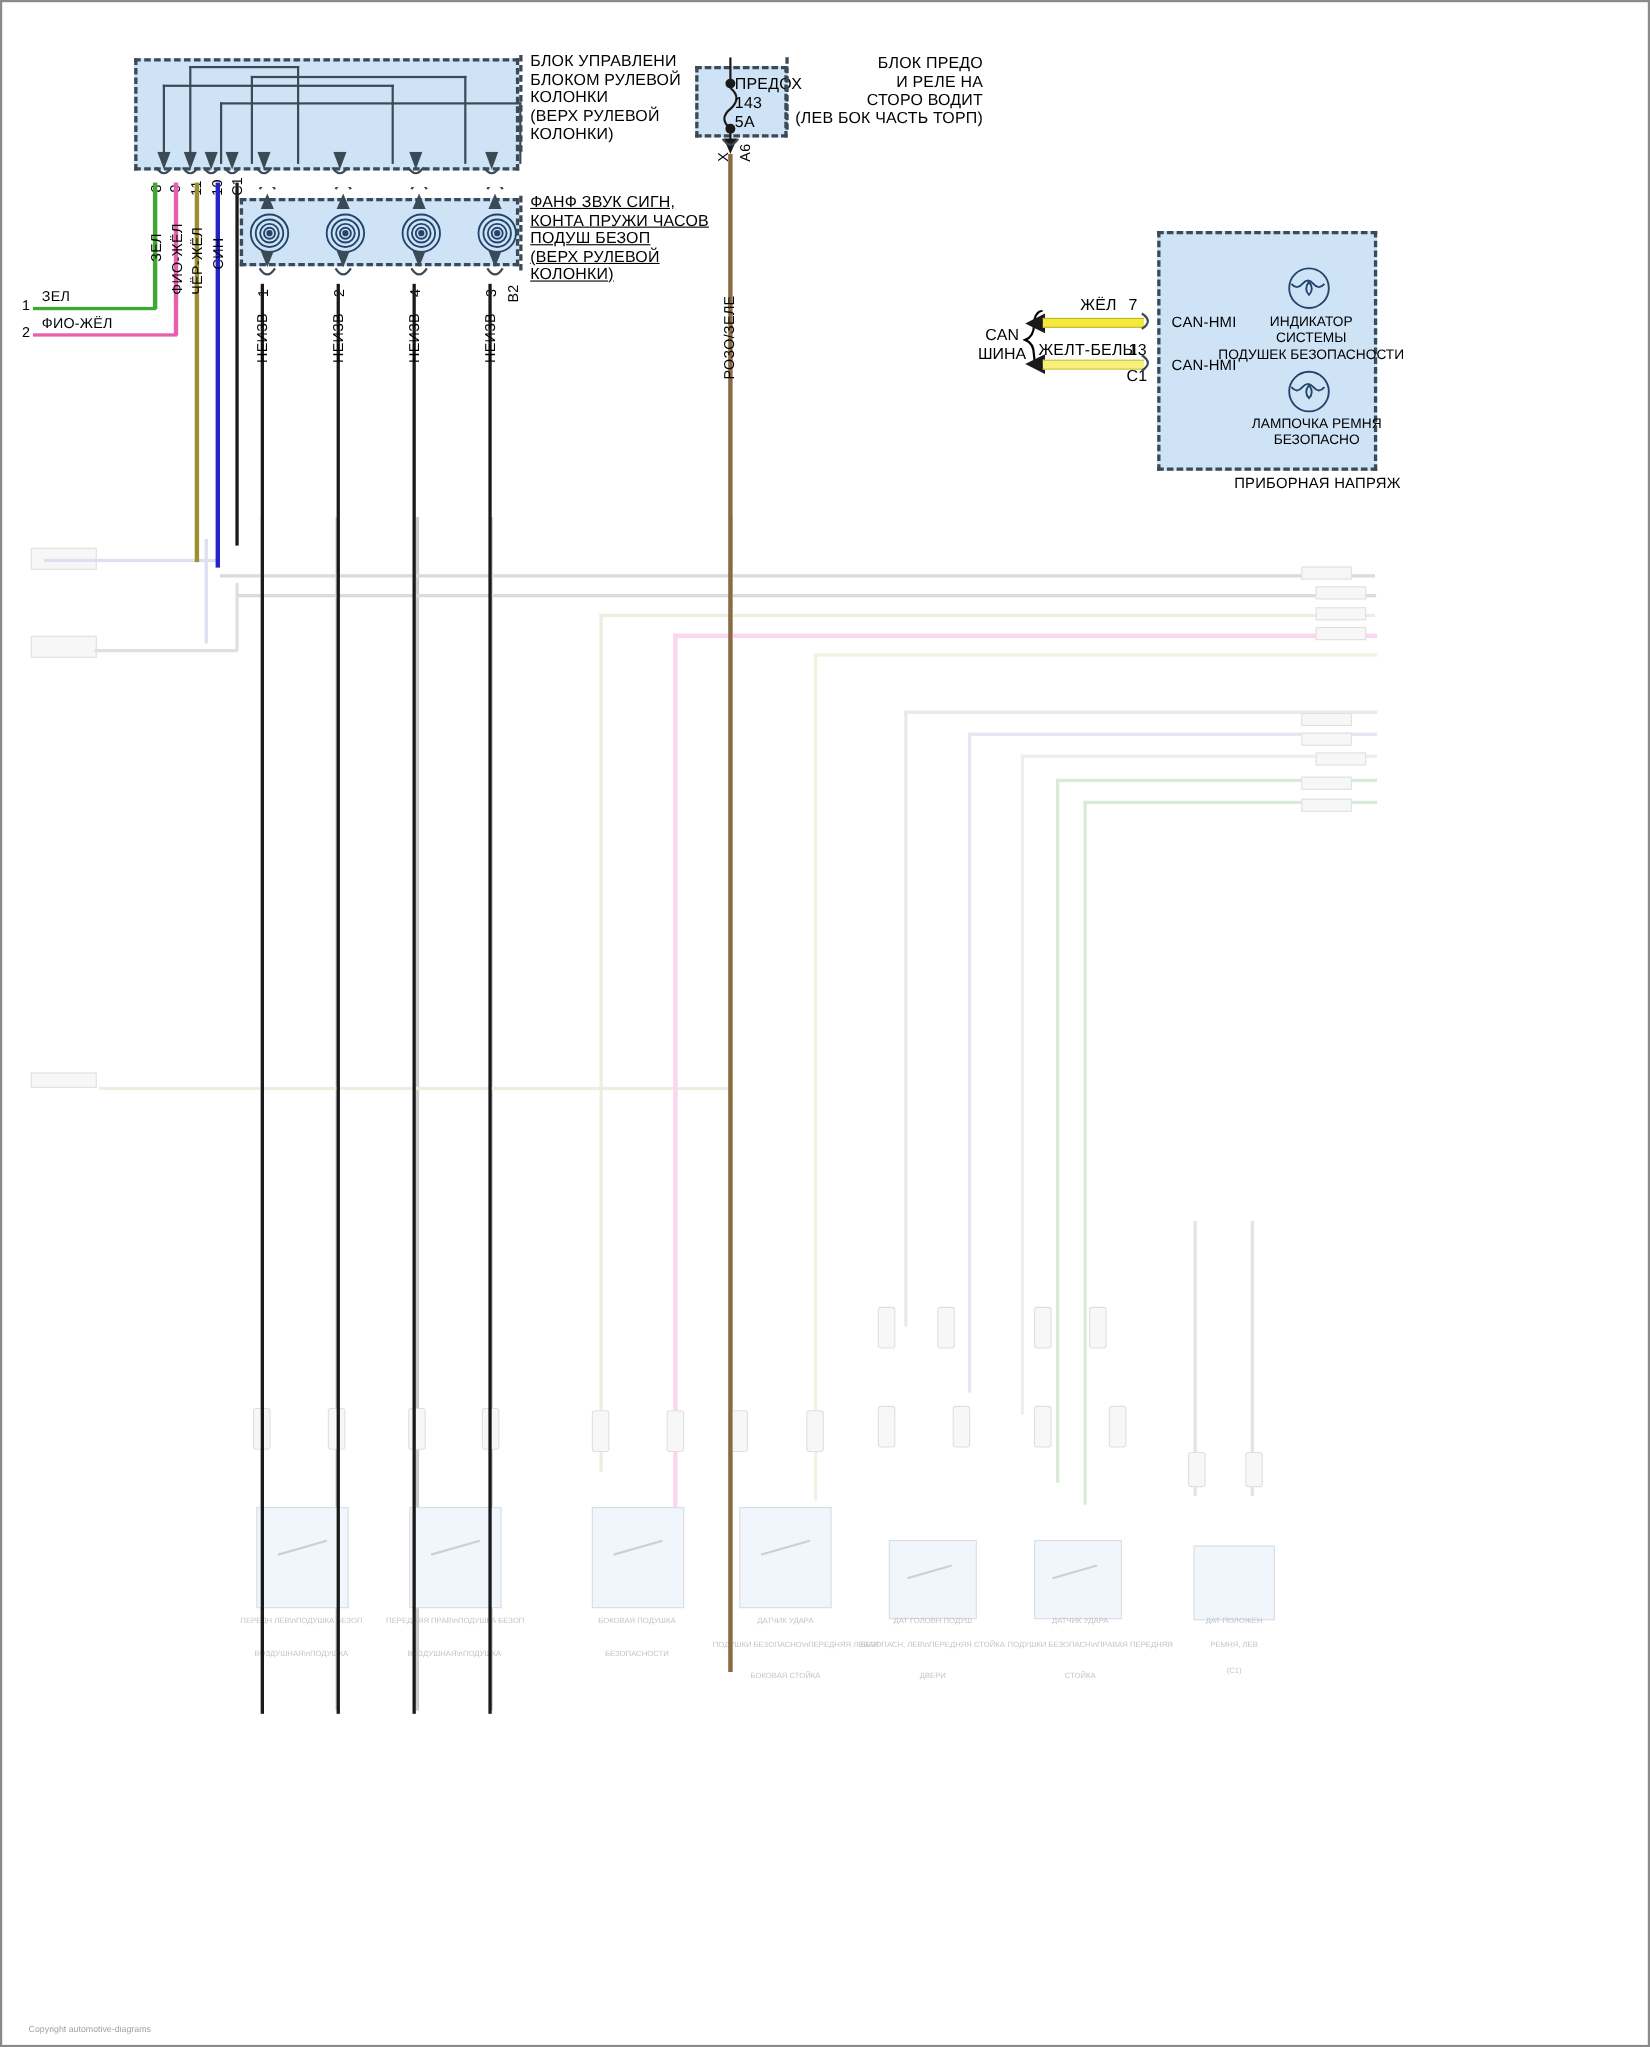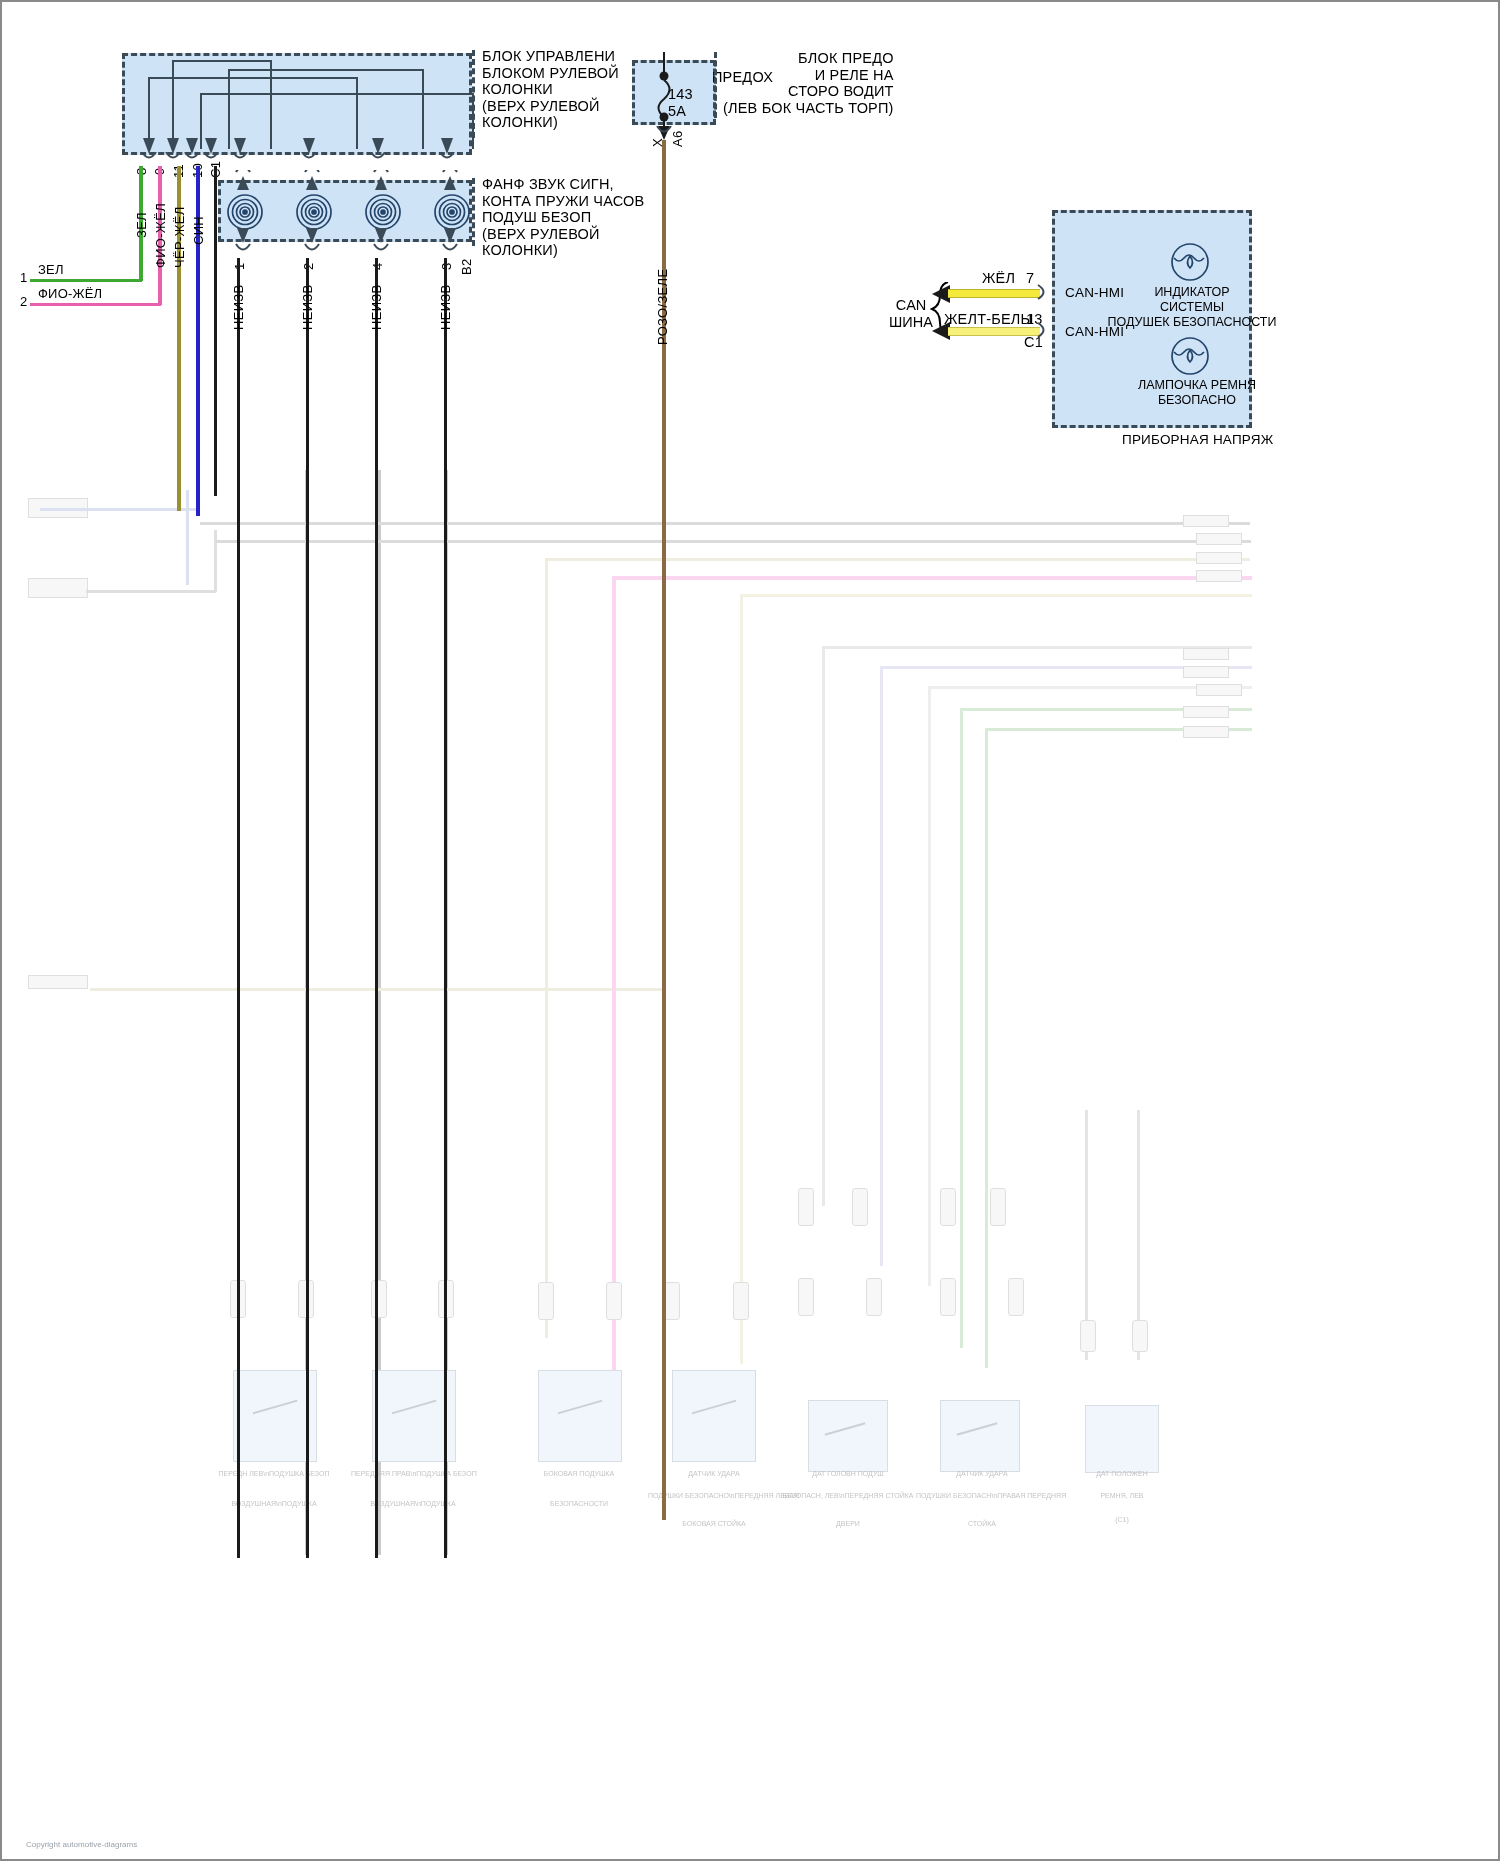--- a/index.html
+++ b/index.html
@@ -265,21 +265,21 @@
         <polygon points="228,0 240,0 234,15"></polygon>
       </g>
     <g stroke="#3b4a57" stroke-width="2" fill="none">
         <path d="M20,16 q7,11 14,0"></path>
         <path d="M89,16 q7,11 14,0"></path>
         <path d="M158,16 q7,11 14,0"></path>
         <path d="M227,16 q7,11 14,0"></path>
       </g>
   </svg>
 
-  <div class="lbl" style="left:482px;top:176px;">ФАНФ ЗВУК СИГН,
+  <div class="lbl" style="left:482px;top:176px;text-decoration:underline;">ФАНФ ЗВУК СИГН,
 КОНТА ПРУЖИ ЧАСОВ
 ПОДУШ БЕЗОП
 (ВЕРХ РУЛЕВОЙ
 КОЛОНКИ)</div>
   <div style="position:absolute;left:472px;top:178px;width:0;height:68px;border-left:3px dashed #3b4a57;"></div>
 
   <div class="vlbl" style="left:232px;top:270px;">1</div>
   <div class="vlbl" style="left:301px;top:270px;">2</div>
   <div class="vlbl" style="left:370px;top:270px;">4</div>
   <div class="vlbl" style="left:439px;top:270px;">3</div>
@@ -300,21 +300,21 @@
 
   <svg style="position:absolute;left:640px;top:52px;width:60px;height:88px;">
     <line x1="24" y1="0" x2="24" y2="22" stroke="#1a1a1a" stroke-width="2"></line>
     <circle cx="24" cy="24" r="4.5" fill="#1a1a1a"></circle>
     <path d="M24,28 q11,9 0,19 q-11,9 0,18" stroke="#1a1a1a" stroke-width="2" fill="none"></path>
     <circle cx="24" cy="65" r="4.5" fill="#1a1a1a"></circle>
     <line x1="24" y1="69" x2="24" y2="80" stroke="#1a1a1a" stroke-width="2"></line>
     <polygon points="18,74 30,74 24,88" fill="#1a1a1a"></polygon>
   </svg>
 
-  <div class="lbl" style="left:668px;top:69px;padding-left:44px;">ПРЕДОХ</div>
+  <div class="lbl" style="left:668px;top:69px;">ПРЕДОХ</div>
   <div class="lbl" style="left:668px;top:86px;">143</div>
   <div class="lbl" style="left:668px;top:103px;">5A</div>
 
   <div class="lbl" style="left:723px;top:50px;text-align:right;">БЛОК ПРЕДО
 И РЕЛЕ НА
 СТОРО ВОДИТ
 (ЛЕВ БОК ЧАСТЬ ТОРП)</div>
   <div style="position:absolute;left:714px;top:52px;width:0;height:66px;border-left:3px dashed #3b4a57;"></div>
 
   <svg style="position:absolute;left:652px;top:126px;width:36px;height:16px;">

